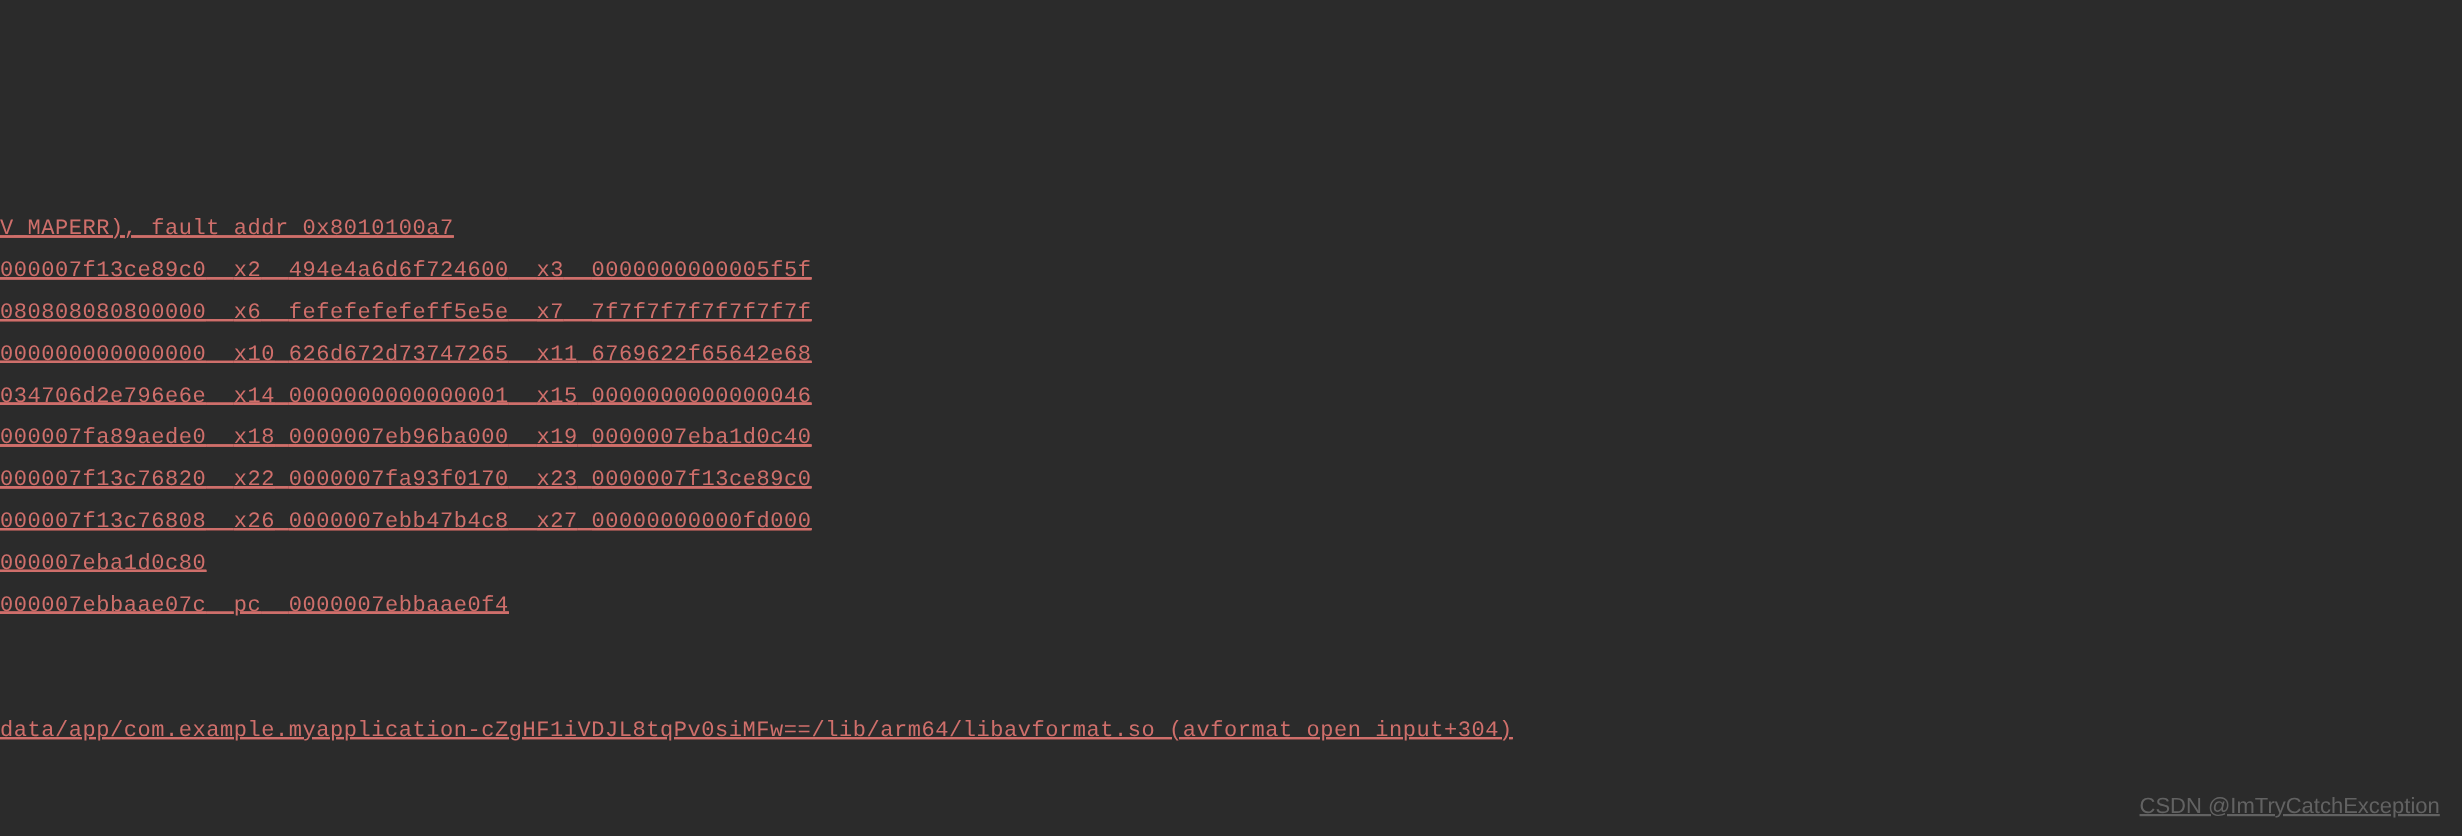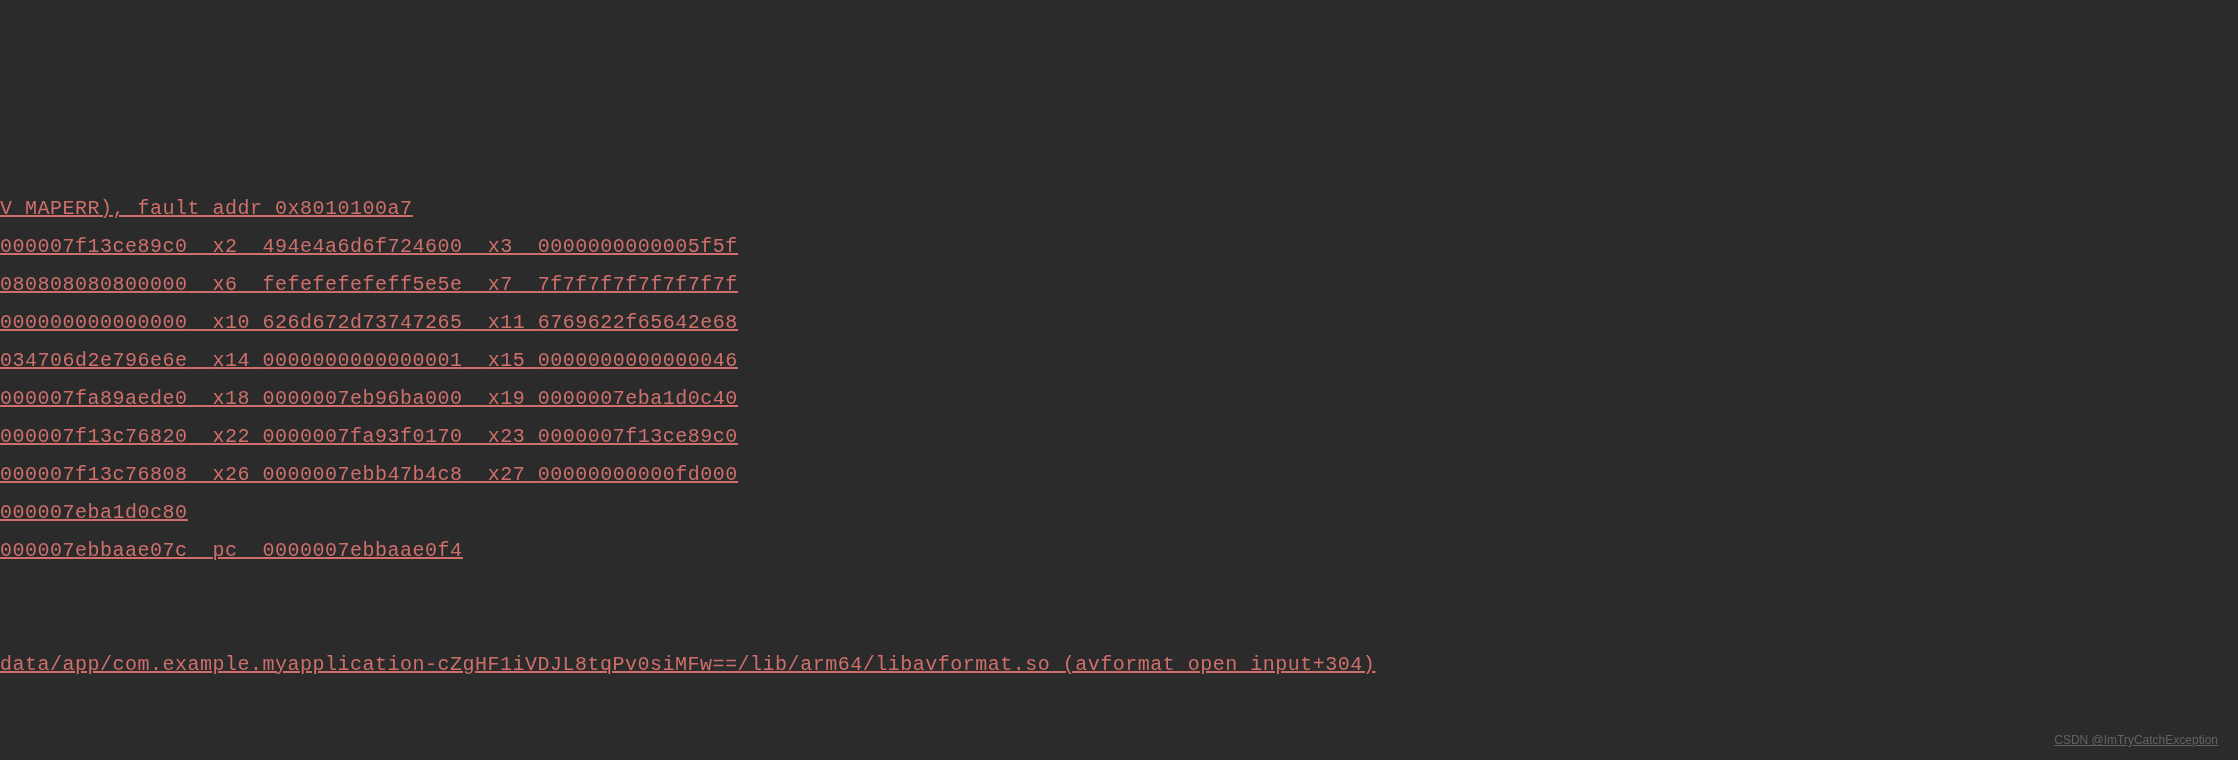--- a/index.html
+++ b/index.html
@@ -26,21 +26,21 @@
     }
     .line {
       display: block;
       height: 38px;
     }
     .watermark {
       position: absolute;
       bottom: 8px;
       right: 20px;
       color: #888888;
-      font-size: 12px;
+      font-size: 20px;
       font-family: Arial, sans-serif;
       opacity: 0.6;
       letter-spacing: 0;
     }
   </style>
 </head>
 <body>
 
 
 

